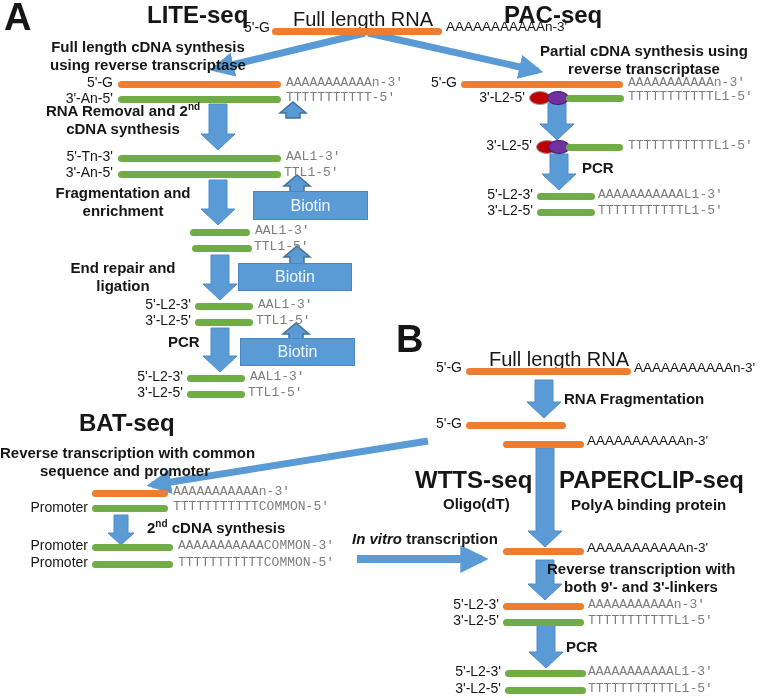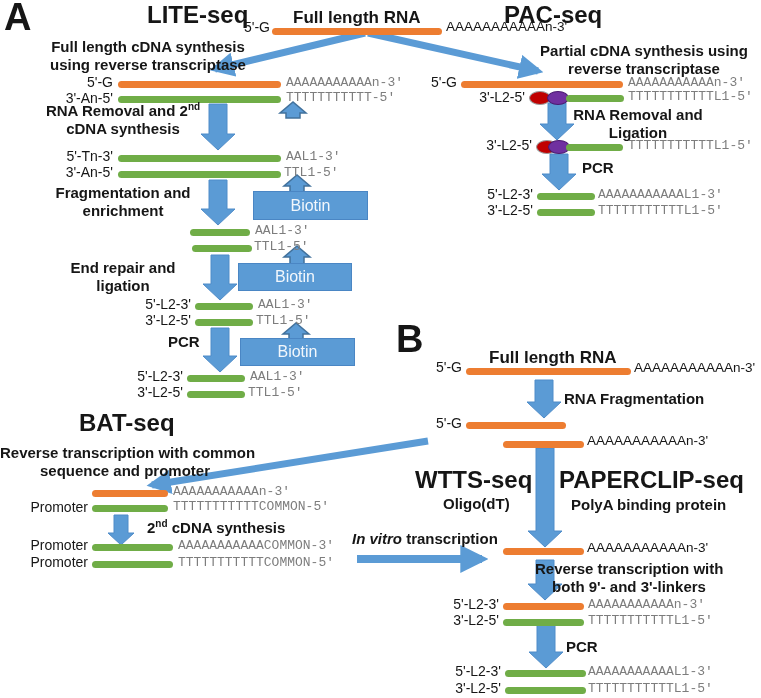--- a/index.html
+++ b/index.html
@@ -2,21 +2,21 @@
 <html><head>
 <meta charset="utf-8">
 <style>
   html,body{margin:0;padding:0;background:#fff;}
   #fig{position:relative;width:761px;height:698px;background:#fff;overflow:hidden;
        font-family:"Liberation Sans",sans-serif;}
   #arrows{position:absolute;left:0;top:0;width:761px;height:698px;}
   .t{position:absolute;white-space:nowrap;color:#161616;line-height:1.12;}
   .panel{font-size:38px;font-weight:bold;}
   .title{font-size:24px;font-weight:bold;}
-  .h17{font-size:17px;font-weight:bold;}
+  .h17{font-size:20px;font-weight:normal;}
   .step{font-size:15px;font-weight:bold;text-align:center;}
   .step div{line-height:1.18;}
   .lbl{font-size:14px;text-align:right;}
   .seq{font-family:"Liberation Mono","DejaVu Sans Mono",monospace;font-size:13px;color:#7d7d7d;}
   .bseq{font-size:13.5px;}
   .bar{position:absolute;height:7px;border-radius:3.5px;}
   .orange{background:#ED7D31;}
   .green{background:#70AD47;}
   .oval{position:absolute;width:20px;height:12px;border-radius:50%;}
   .red{background:#C00000;border:1px solid #9a9a9a;}
@@ -144,24 +144,20 @@
 
   <div class="t lbl" style="left:345px;width:112px;top:75px;">5'-G</div>
   <div class="bar orange" style="left:461px;top:81px;width:162px;"></div>
   <div class="t seq" style="left:628px;top:76px;">AAAAAAAAAAAn-3'</div>
   <div class="t lbl" style="left:413px;width:112px;top:90px;">3'-L2-5'</div>
   <div class="oval red" style="left:529px;top:91px;"></div>
   <div class="oval purple" style="left:547px;top:91px;"></div>
   <div class="bar green" style="left:566px;top:95px;width:58px;"></div>
   <div class="t seq" style="left:628px;top:90px;">TTTTTTTTTTTL1-5'</div>
 
-  <div class="t step" style="left:568px;top:106px;width:140px;">
-    <div>RNA Removal and</div>
-    <div>Ligation</div>
-  </div>
 
   <div class="t lbl" style="left:420px;width:112px;top:138px;">3'-L2-5'</div>
   <div class="oval red" style="left:536px;top:140px;"></div>
   <div class="oval purple" style="left:548px;top:140px;"></div>
   <div class="bar green" style="left:566px;top:144px;width:57px;"></div>
   <div class="t seq" style="left:628px;top:139px;">TTTTTTTTTTTL1-5'</div>
 
   <div class="t step" style="left:582px;top:160px;">PCR</div>
 
   <div class="t lbl" style="left:421px;width:112px;top:187px;">5'-L2-3'</div>
@@ -204,21 +200,21 @@
   <div class="bar orange" style="left:466px;top:422px;width:100px;"></div>
   <div class="bar orange" style="left:503px;top:441px;width:81px;"></div>
   <div class="t bseq" style="left:587px;top:433px;">AAAAAAAAAAAn-3'</div>
 
   <div class="t step" style="left:443px;top:496px;">Oligo(dT)</div>
   <div class="t step" style="left:571px;top:497px;">PolyA binding protein</div>
 
   <div class="bar orange" style="left:503px;top:548px;width:81px;"></div>
   <div class="t bseq" style="left:587px;top:540px;">AAAAAAAAAAAn-3'</div>
 
-  <div class="t step" style="left:535px;top:560px;width:188px;">
+  <div class="t step" style="left:547px;top:560px;width:188px;">
     <div>Reverse transcription with</div>
     <div>both 9'- and 3'-linkers</div>
   </div>
 
   <div class="t lbl" style="left:390px;width:109px;top:597px;">5'-L2-3'</div>
   <div class="bar orange" style="left:503px;top:603px;width:81px;"></div>
   <div class="t seq" style="left:588px;top:598px;">AAAAAAAAAAAn-3'</div>
   <div class="t lbl" style="left:390px;width:109px;top:613px;">3'-L2-5'</div>
   <div class="bar green" style="left:503px;top:619px;width:81px;"></div>
   <div class="t seq" style="left:588px;top:614px;">TTTTTTTTTTTL1-5'</div>

